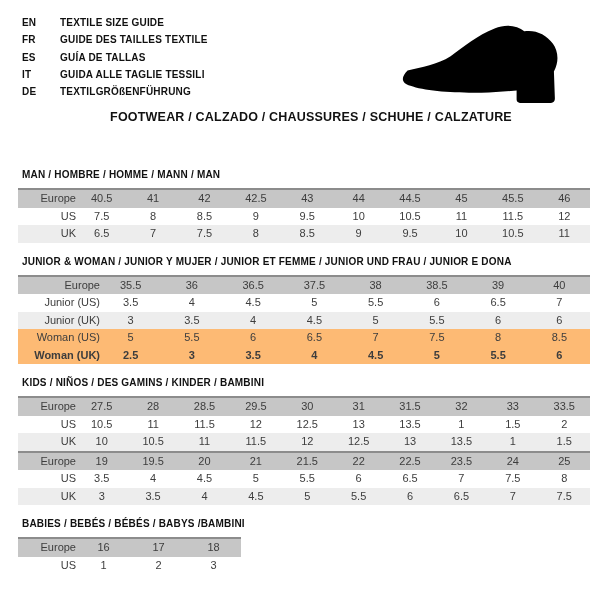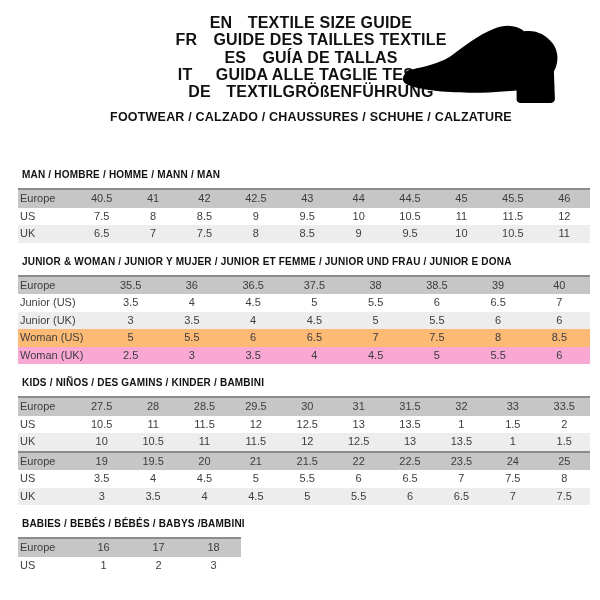--- a/index.html
+++ b/index.html
@@ -7,21 +7,21 @@
     margin: 0; padding: 0;
     width: 600px; height: 600px;
     background: #ffffff;
     font-family: "Liberation Sans", sans-serif;
     color: #111;
     position: relative;
     overflow: hidden;
   }
   
   .lang-block { margin: 14px 0 0 22px; }
-  .lang-row { display: flex; line-height: 17.3px; font-size: 16px; font-weight: bold; letter-spacing: 0.2px; justify-content: center; }
+  .lang-row { display: flex; line-height: 17.3px; font-size: 10px; font-weight: bold; letter-spacing: 0.2px; }
   .lang-code { width: 38px; flex: 0 0 38px; }
   .shoe-wrap { position: absolute; left: 393px; top: 16px; width: 186px; height: 88px; }
   .shoe-wrap svg { width: 100%; height: 100%; }
   .category-line { margin: 10px 0 0 22px; font-size: 12.5px; font-weight: bold; letter-spacing: 0.2px; line-height: 15px; text-align: center; }
   
   .section-title { margin: 12px 0 7px 22px; font-size: 10px; font-weight: bold; letter-spacing: 0.2px; line-height: 13px; }
   #sections .size-section:first-child .section-title { margin-top: 43px; }
   table.size-table {
     margin-left: 18px;
     border-collapse: collapse;
@@ -29,21 +29,21 @@
     font-size: 11px;
     color: #3d3d3d;
   }
   table.cols-10, table.cols-8 { width: 572px; }
   table.cols-3 { width: 223px; }
   table.cols-10 col.label-col, table.cols-3 col.label-col { width: 58px; }
   table.cols-8 col.label-col { width: 82px; }
   tr.t-row { height: 17.5px; }
   tr.header-row { border-top: 2px solid #8c8c8c; }
   td { padding: 0; text-align: center; vertical-align: middle; line-height: 17.5px; }
-  td.label { text-align: left; padding-left: 2px; }
+  td.label { text-align: right; padding-left: 2px; }
 </style>
 </head>
 <body>
 
 <div class="lang-block" id="lang-block">
     <div class="lang-row">
       <span class="lang-code">EN</span>
       <span class="lang-label">TEXTILE SIZE GUIDE</span>
     </div>
     <div class="lang-row">
@@ -199,21 +199,21 @@
             <td class="label">Woman (US)</td>
             <td class="value">5</td>
             <td class="value">5.5</td>
             <td class="value">6</td>
             <td class="value">6.5</td>
             <td class="value">7</td>
             <td class="value">7.5</td>
             <td class="value">8</td>
             <td class="value">8.5</td>
           </tr>
-          <tr class="t-row" style="background: #f9a8d4;">
+          <tr class="t-row" style="background: #fdba74; font-weight: bold;">
             <td class="label">Woman (UK)</td>
             <td class="value">2.5</td>
             <td class="value">3</td>
             <td class="value">3.5</td>
             <td class="value">4</td>
             <td class="value">4.5</td>
             <td class="value">5</td>
             <td class="value">5.5</td>
             <td class="value">6</td>
           </tr>

